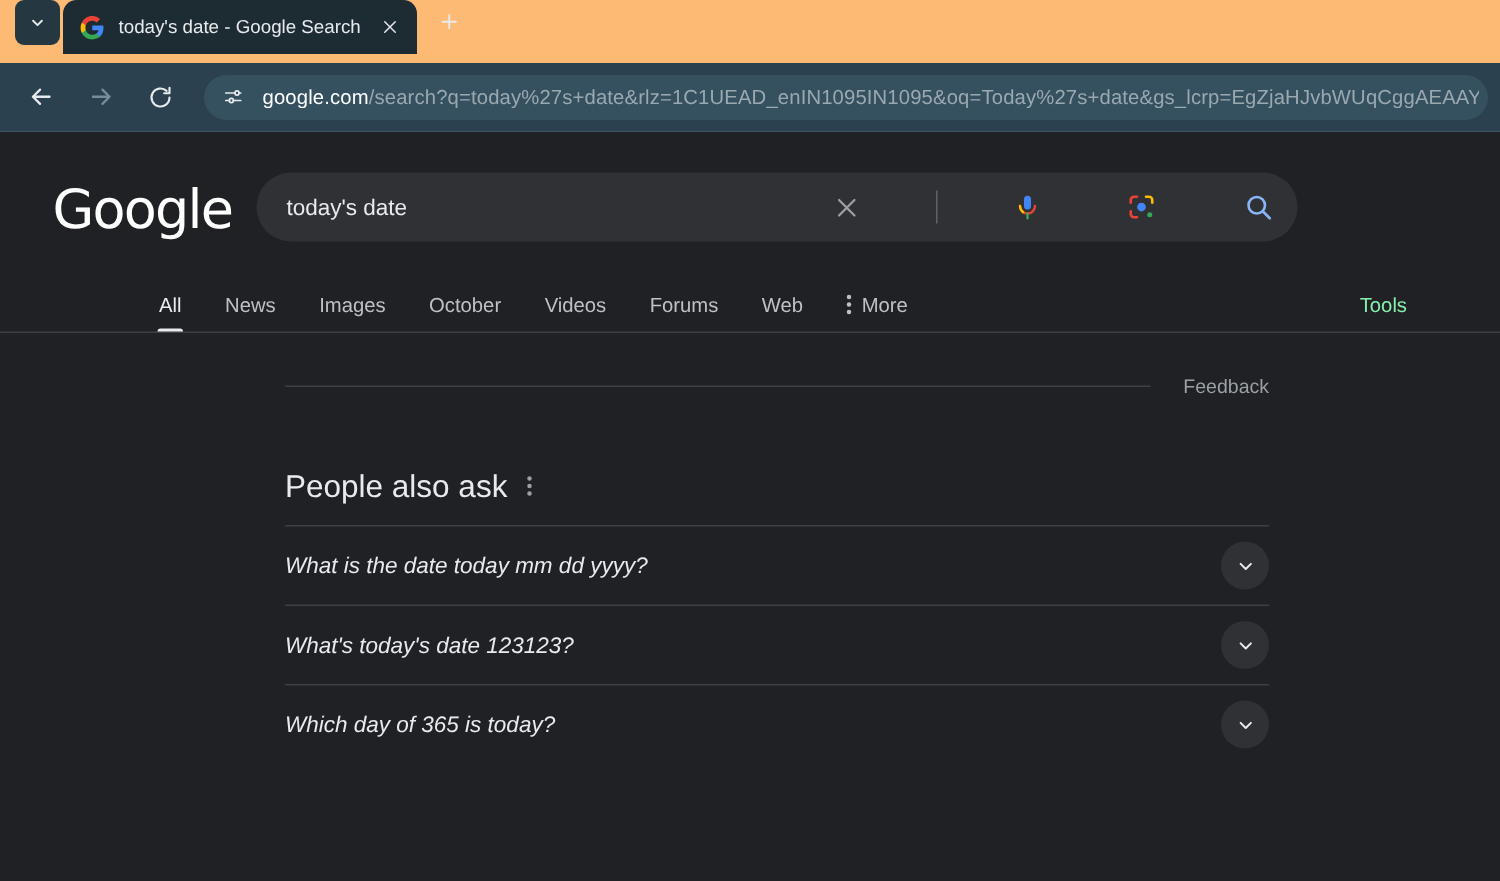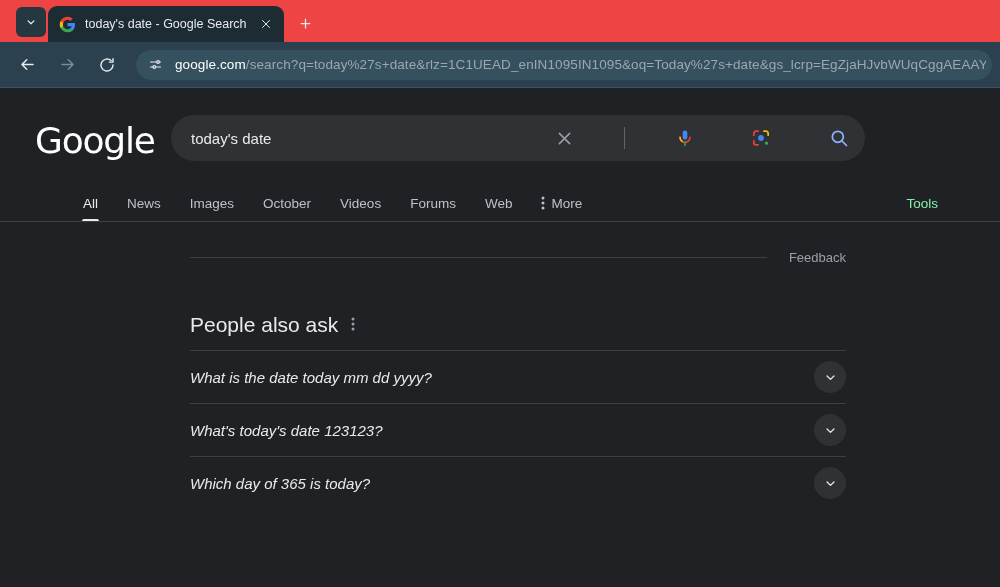--- a/index.html
+++ b/index.html
@@ -9,24 +9,24 @@
     background: #202124;
     font-family: "Liberation Sans", sans-serif;
     -webkit-font-smoothing: antialiased;
   }
 
   
   .browser { width: 1000px; height: 587px; position: relative; }
 
   .tabstrip {
     height: 42px;
-    background: #ef4444;
-    display: flex;
-    align-items: flex-end;
-    padding-left: 12px;
+    background: #fdba74;
+    display: flex;
+    align-items: flex-start;
+    padding-left: 6px;
     position: relative;
   }
   .tab-list-btn {
     width: 30px; height: 30px;
     margin: 0 2px 5px 4px;
     border-radius: 6px;
     background: #253741;
     display: flex; align-items: center; justify-content: center;
     flex: none;
   }
@@ -165,21 +165,21 @@
     background: #5f6368;
     margin: 0 12px 0 2px;
     flex: none;
   }
   .sb-mic { margin-right: 16px; }
   .sb-lens { margin-right: 18px; }
 
   .tabs-row {
     display: flex;
     align-items: flex-end;
-    padding-left: 83px;
+    padding-left: 106px;
     margin-top: 29px;
     height: 32px;
     position: relative;
   }
   .nav-tab {
     font-size: 13.5px;
     color: #bdc1c6;
     margin-right: 29px;
     padding-bottom: 11px;
     position: relative;

